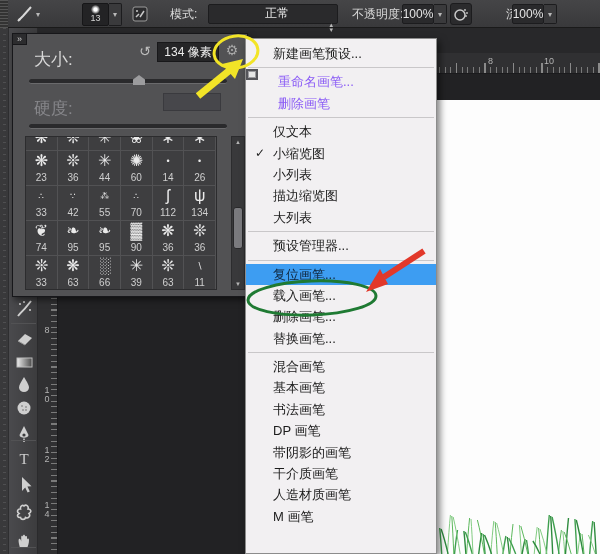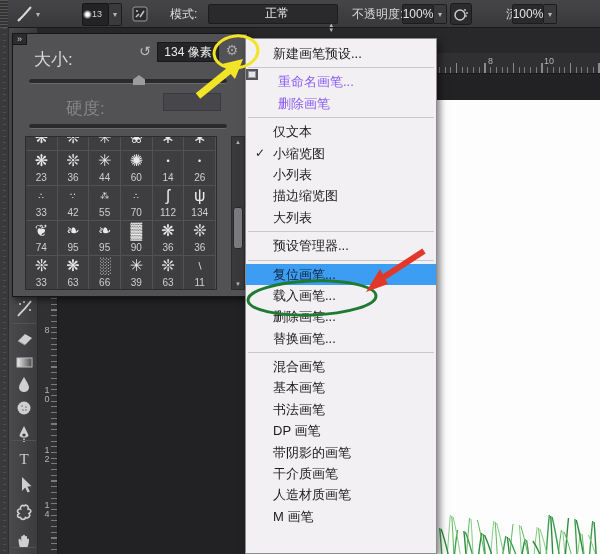--- a/index.html
+++ b/index.html
@@ -13,21 +13,21 @@
   .ob-grip{position:absolute;left:0;top:0;width:8px;height:28px;
     background:repeating-linear-gradient(180deg,#555 0 1px,#333 1px 3px);}
   .ob-item{position:absolute;top:0;height:28px;display:flex;align-items:center;color:#d6d6d6;font-size:12px;}
   .ob-label{color:#d9d9d9;}
   .ob-box{background:#2a2a2c;border:1px solid #1c1c1e;border-radius:2px;color:#e6e6e6;
     display:flex;align-items:center;height:20px;}
   .caret{color:#b9b9b9;font-size:8px;}
   .ob-caretbox{background:#3a3a3c;border:1px solid #1c1c1e;border-left:none;height:20px;width:13px;
     display:flex;align-items:center;justify-content:center;border-radius:0 2px 2px 0;}
   .brush-preview{width:27px;height:23px;background:#232325;border:1px solid #161618;border-radius:2px;
-    display:flex;flex-direction:row;align-items:center;justify-content:flex-start;}
+    display:flex;flex-direction:column;align-items:center;justify-content:flex-start;}
   .brush-dot{width:9px;height:9px;margin-top:1px;border-radius:50%;
     background:radial-gradient(circle,#ffffff 0 25%,rgba(255,255,255,0) 75%);}
   .brush-num{font-size:9px;color:#d2d2d2;line-height:9px;margin-top:0;}
   .spin{display:flex;flex-direction:column;margin-left:auto;margin-right:4px;}
   .spin span{font-size:7px;line-height:5px;color:#b9b9b9;}
   .tool-btn{width:22px;height:22px;display:flex;align-items:center;justify-content:center;}
 
   
   .tab-band{position:absolute;left:0;top:28px;width:600px;height:25px;background:#28282a;z-index:1;}
   .h-ruler{position:absolute;left:0;top:53px;width:600px;height:21px;background:#303032;
@@ -315,21 +315,21 @@
   </div>
 
   <div class="brush-panel">
     <div class="collapse-btn">»</div>
     <div class="p-label" style="left:21px;top:14px;">大小:</div>
     <div class="reset-ic">↺</div>
     <div class="val-box">134 像素</div>
     <div class="gear-btn">⚙</div>
     <div class="slider" style="top:45px;"></div>
     <div class="thumb"></div>
-    <div class="p-label dis" style="left:21px;top:63px;margin-left:32px;">硬度:</div>
+    <div class="p-label dis" style="left:21px;top:63px;">硬度:</div>
     <div class="hard-box"></div>
     <div class="slider" style="top:90px;"></div>
     <div class="grid" id="brush-grid">
         <div class="grow partial">
           <div class="cell">
             <span class="g">❋</span>
           </div>
           <div class="cell">
             <span class="g">❊</span>
           </div>

